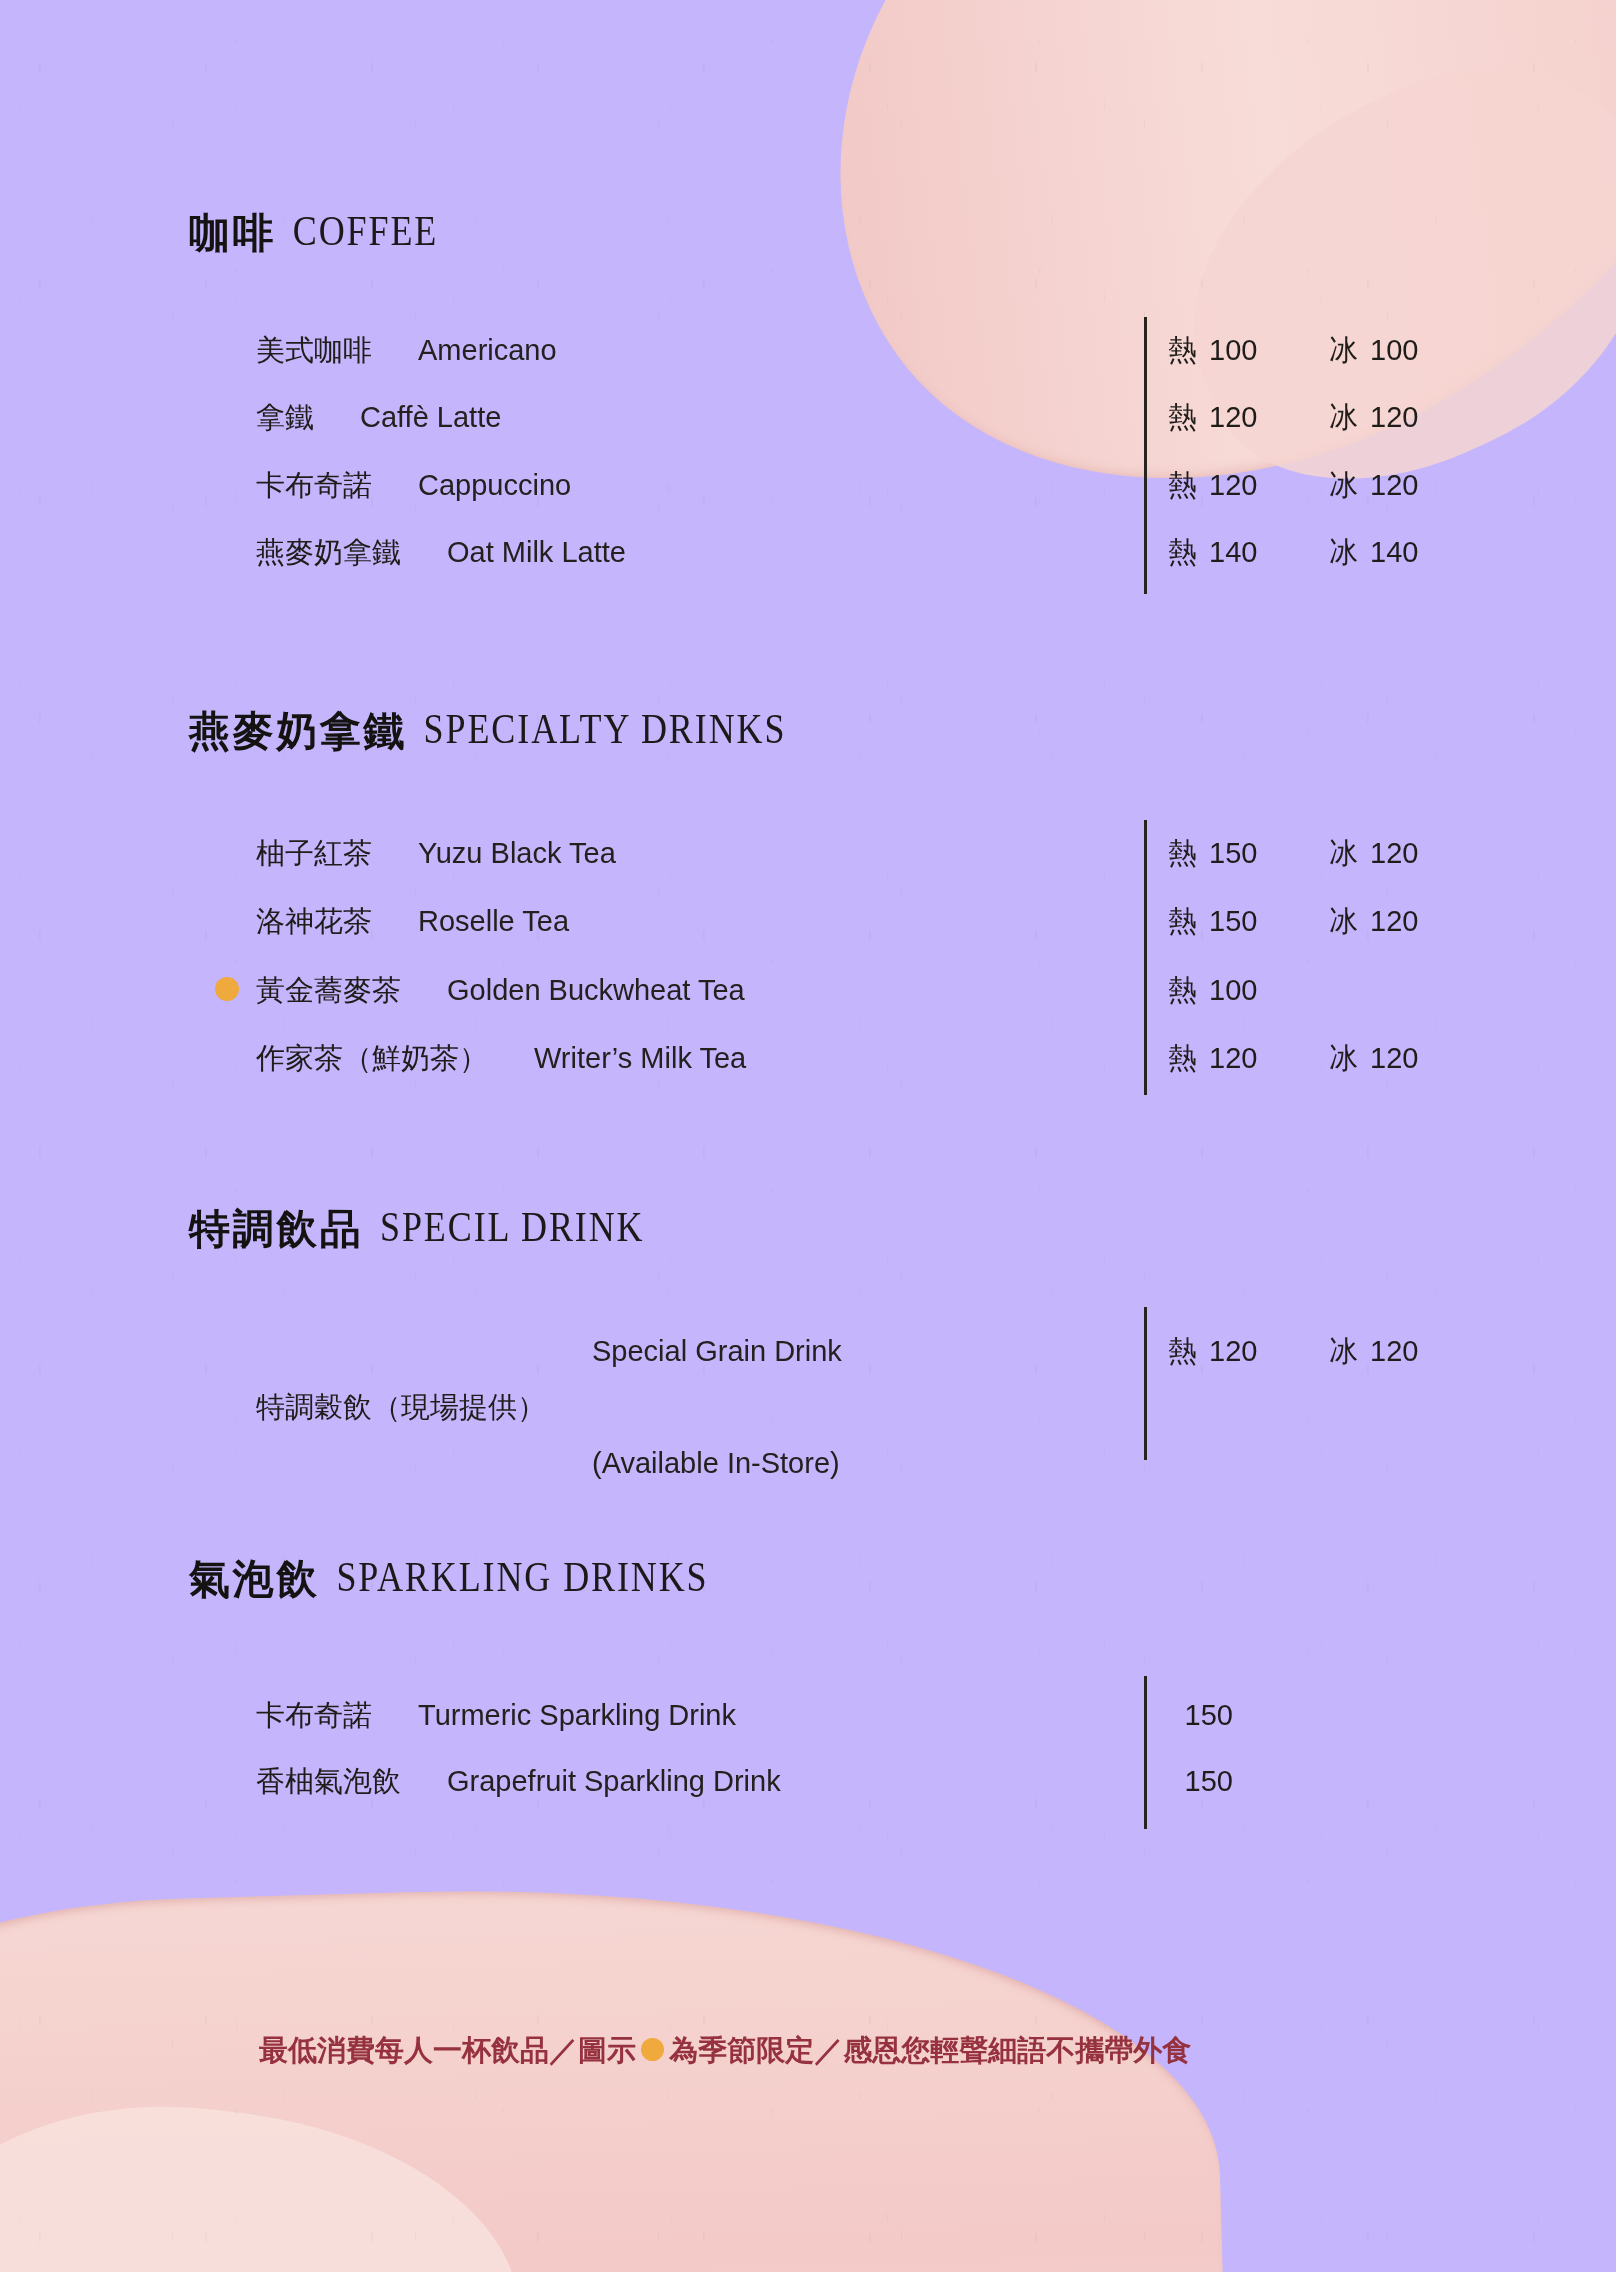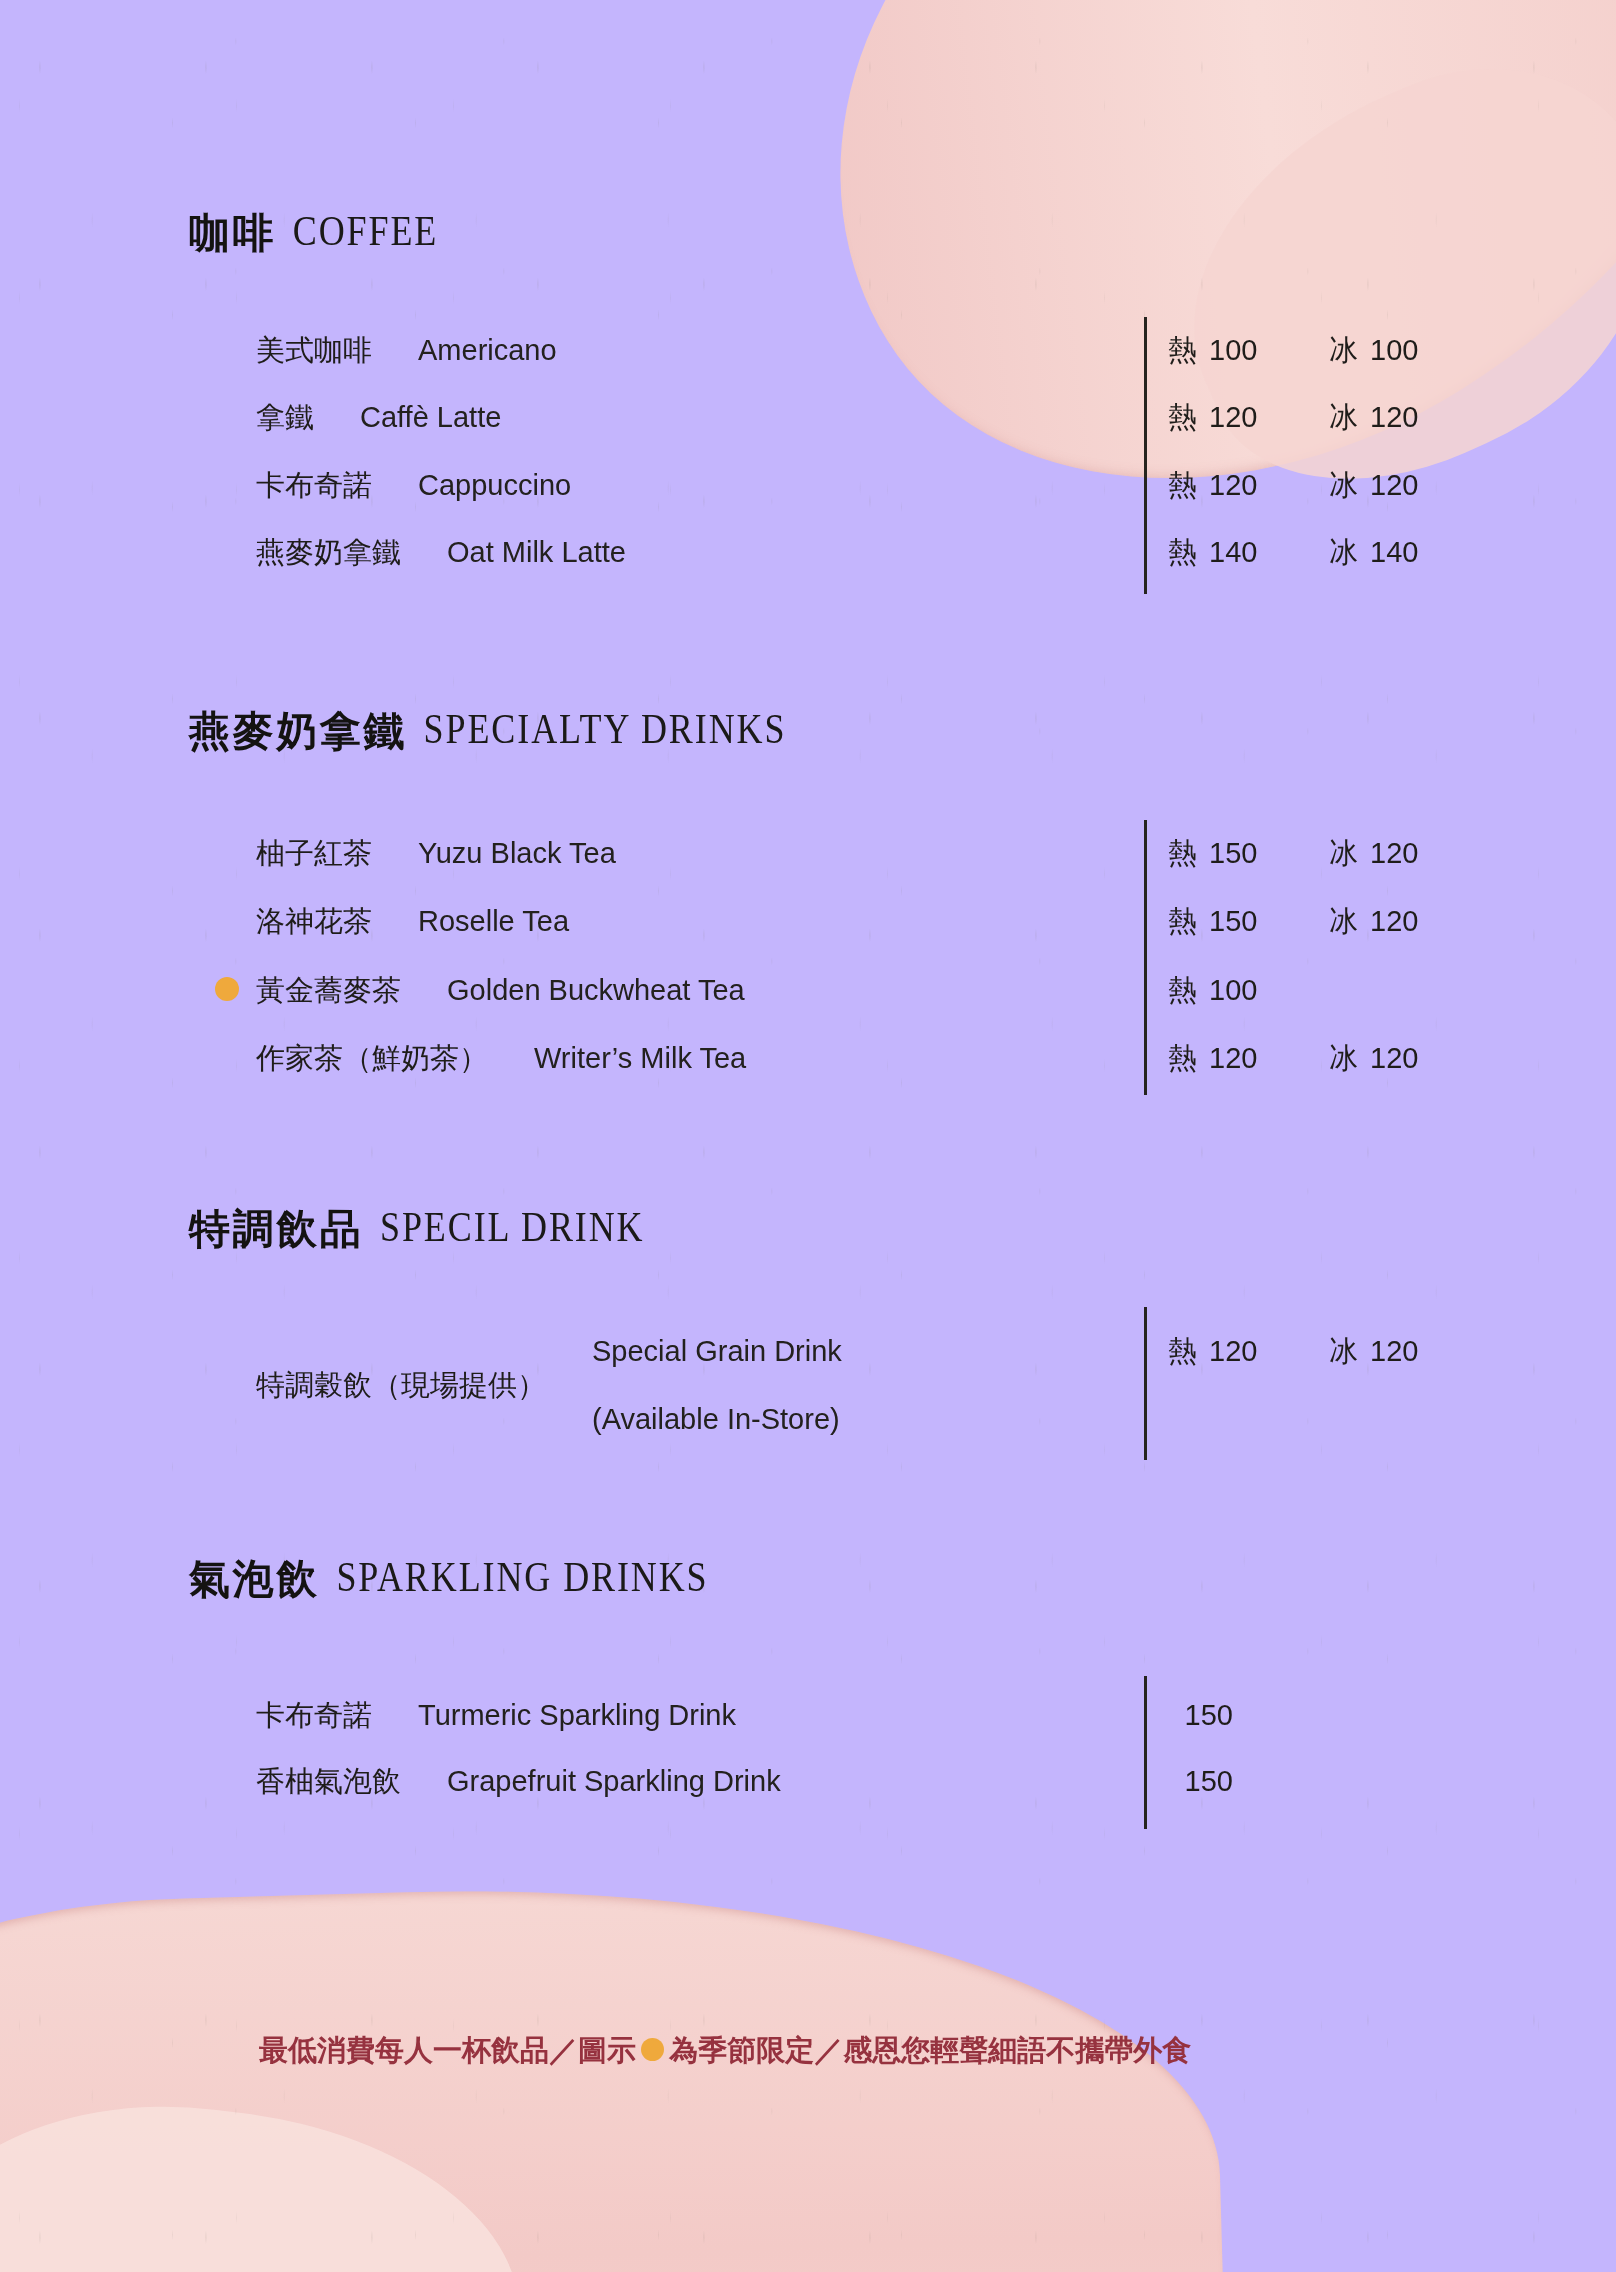--- a/index.html
+++ b/index.html
@@ -55,21 +55,21 @@
   .hzh{font-size:41px;font-weight:700;letter-spacing:2.6px;color:#141311;}
   .hen{
     font-family:"Liberation Serif",serif;font-weight:400;
     font-size:36px;letter-spacing:1.9px;color:#1b1a18;
     display:inline-block;transform:scaleY(1.15);transform-origin:center bottom;
   }
   
   .row{position:absolute;left:256px;display:flex;align-items:center;gap:46px;line-height:36px;white-space:nowrap;}
   .zh{font-size:29px;font-weight:500;color:#1f1d1a;}
   .en{font-size:29px;font-weight:400;color:#23211e;}
-  .encol{display:flex;flex-direction:column;}
+  .encol{display:flex;flex-direction:column;gap:44px;}
   .en2{margin-top:32px;}
   
   .price{position:absolute;left:1168px;display:flex;align-items:baseline;line-height:36px;font-size:29px;white-space:nowrap;}
   .plab{width:41px;font-weight:500;color:#1f1d1a;}
   .pnum{width:120px;font-weight:500;color:#1f1d1a;}
   .pnum.single{width:auto;margin-left:16.6px;}
   .vline{position:absolute;left:1144px;width:2.6px;background:#26241f;}
   
   .dot{
     position:absolute;width:24px;height:24px;border-radius:50%;

